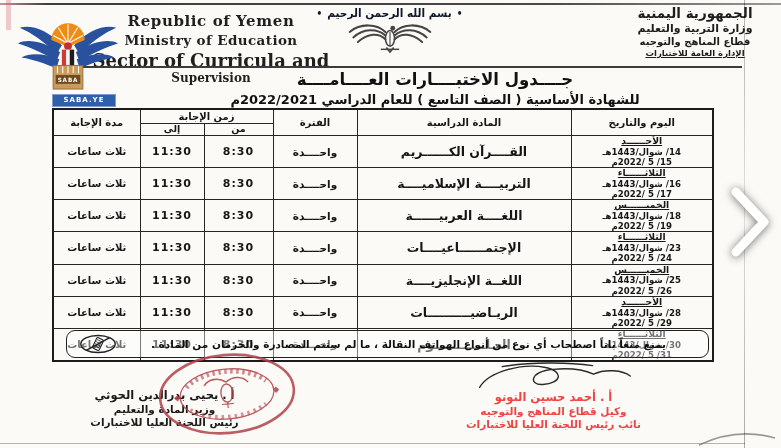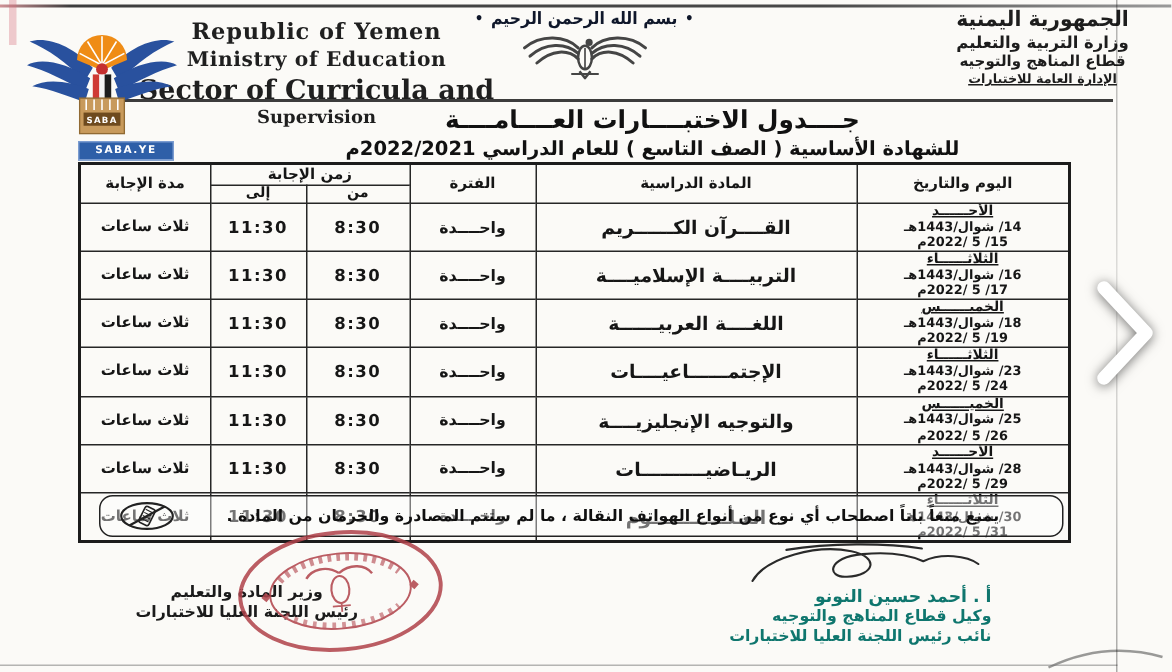--- a/index.html
+++ b/index.html
@@ -74,21 +74,21 @@
 
   
   .note-box{left:66px;top:330px;width:643px;height:28px;border:1.8px solid #222;
     border-radius:9px;direction:rtl;display:flex;align-items:center;box-sizing:border-box;
     padding:0 10px;background:rgba(255,255,255,.4);}
   .note-text{flex:1;text-align:center;font-size:10.5px;font-weight:bold;color:#101010;}
   .no-phone-wrap{width:42px;flex:0 0 auto;display:flex;justify-content:center;}
 
   
   .sig-left{left:62px;top:388px;width:205px;text-align:center;direction:rtl;color:#1b1b1b;z-index:2;}
-  .sig-right{left:446px;top:360px;width:215px;text-align:right;direction:rtl;color:#0f766e;}
+  .sig-right{left:446px;top:360px;width:215px;text-align:center;direction:rtl;color:#ef4444;}
   .sig-name{font-size:11.5px;font-weight:bold;}
   .sig-role{font-size:10.5px;font-weight:bold;margin-top:1px;}
   .sig-squiggle{height:32px;margin-bottom:-2px;}
   .stamp-red{left:156px;top:352px;width:142px;height:84px;z-index:4;
     transform:rotate(-5deg);opacity:.85;}
 
   .corner-curve{left:697px;top:427px;width:80px;height:20px;opacity:.55;}
 
   
   .next-arrow{left:727px;top:184px;width:46px;height:76px;z-index:9;cursor:pointer;
@@ -260,21 +260,21 @@
       <td class="cell-time">11:30</td>
       <td class="cell-duration">ثلاث ساعات</td>
     </tr>
 
     <tr>
       <td class="cell-day">
         <span class="day-name">الخميــــــس</span>
         <span class="date-line">25/ شوال/1443هـ</span>
         <span class="date-line">26/ 5 /2022م</span>
       </td>
-      <td class="cell-subject">والتوجيه الإنجليزيــــة</td>
+      <td class="cell-subject">اللغــة الإنجليزيــــة</td>
       <td class="cell-period">واحــــدة</td>
       <td class="cell-time">8:30</td>
       <td class="cell-time">11:30</td>
       <td class="cell-duration">ثلاث ساعات</td>
     </tr>
 
     <tr>
       <td class="cell-day">
         <span class="day-name">الأحــــــد</span>
         <span class="date-line">28/ شوال/1443هـ</span>
@@ -310,20 +310,21 @@
         <g transform="rotate(26 21 11)">
           <rect x="17" y="4.5" width="8" height="13" rx="1.5" fill="none" stroke="#222" stroke-width="1.2"></rect>
           <path d="M18,7 L24,7 M18,9.5 L24,9.5 M18,12 L24,12 M18,14.5 L24,14.5" stroke="#222" stroke-width=".8"></path>
         </g>
         <path d="M8,18 L34,4" stroke="#222" stroke-width="1.7"></path>
       </svg>
     </div>
   </div>
 
   <div class="abs sig-left">
+    <div class="sig-name">أ . يحيى بدرالدين الحوثي</div>
     <div class="sig-role">وزير المادة والتعليم</div>
     <div class="sig-role">رئيس اللجنة العليا للاختبارات</div>
   </div>
 
   <div class="abs stamp-red">
     <svg viewBox="0 0 142 84" width="142" height="84">
       <g stroke="#b0424a" fill="none">
         <ellipse cx="71" cy="42" rx="67" ry="39" stroke-width="2.6"></ellipse>
         <ellipse cx="71" cy="42" rx="47" ry="25" stroke-width="1.3"></ellipse>
         <path d="M31,32 A46,25 0 0 1 111,32" stroke-width="5" stroke-dasharray="2.5,3.5" opacity=".7"></path>

